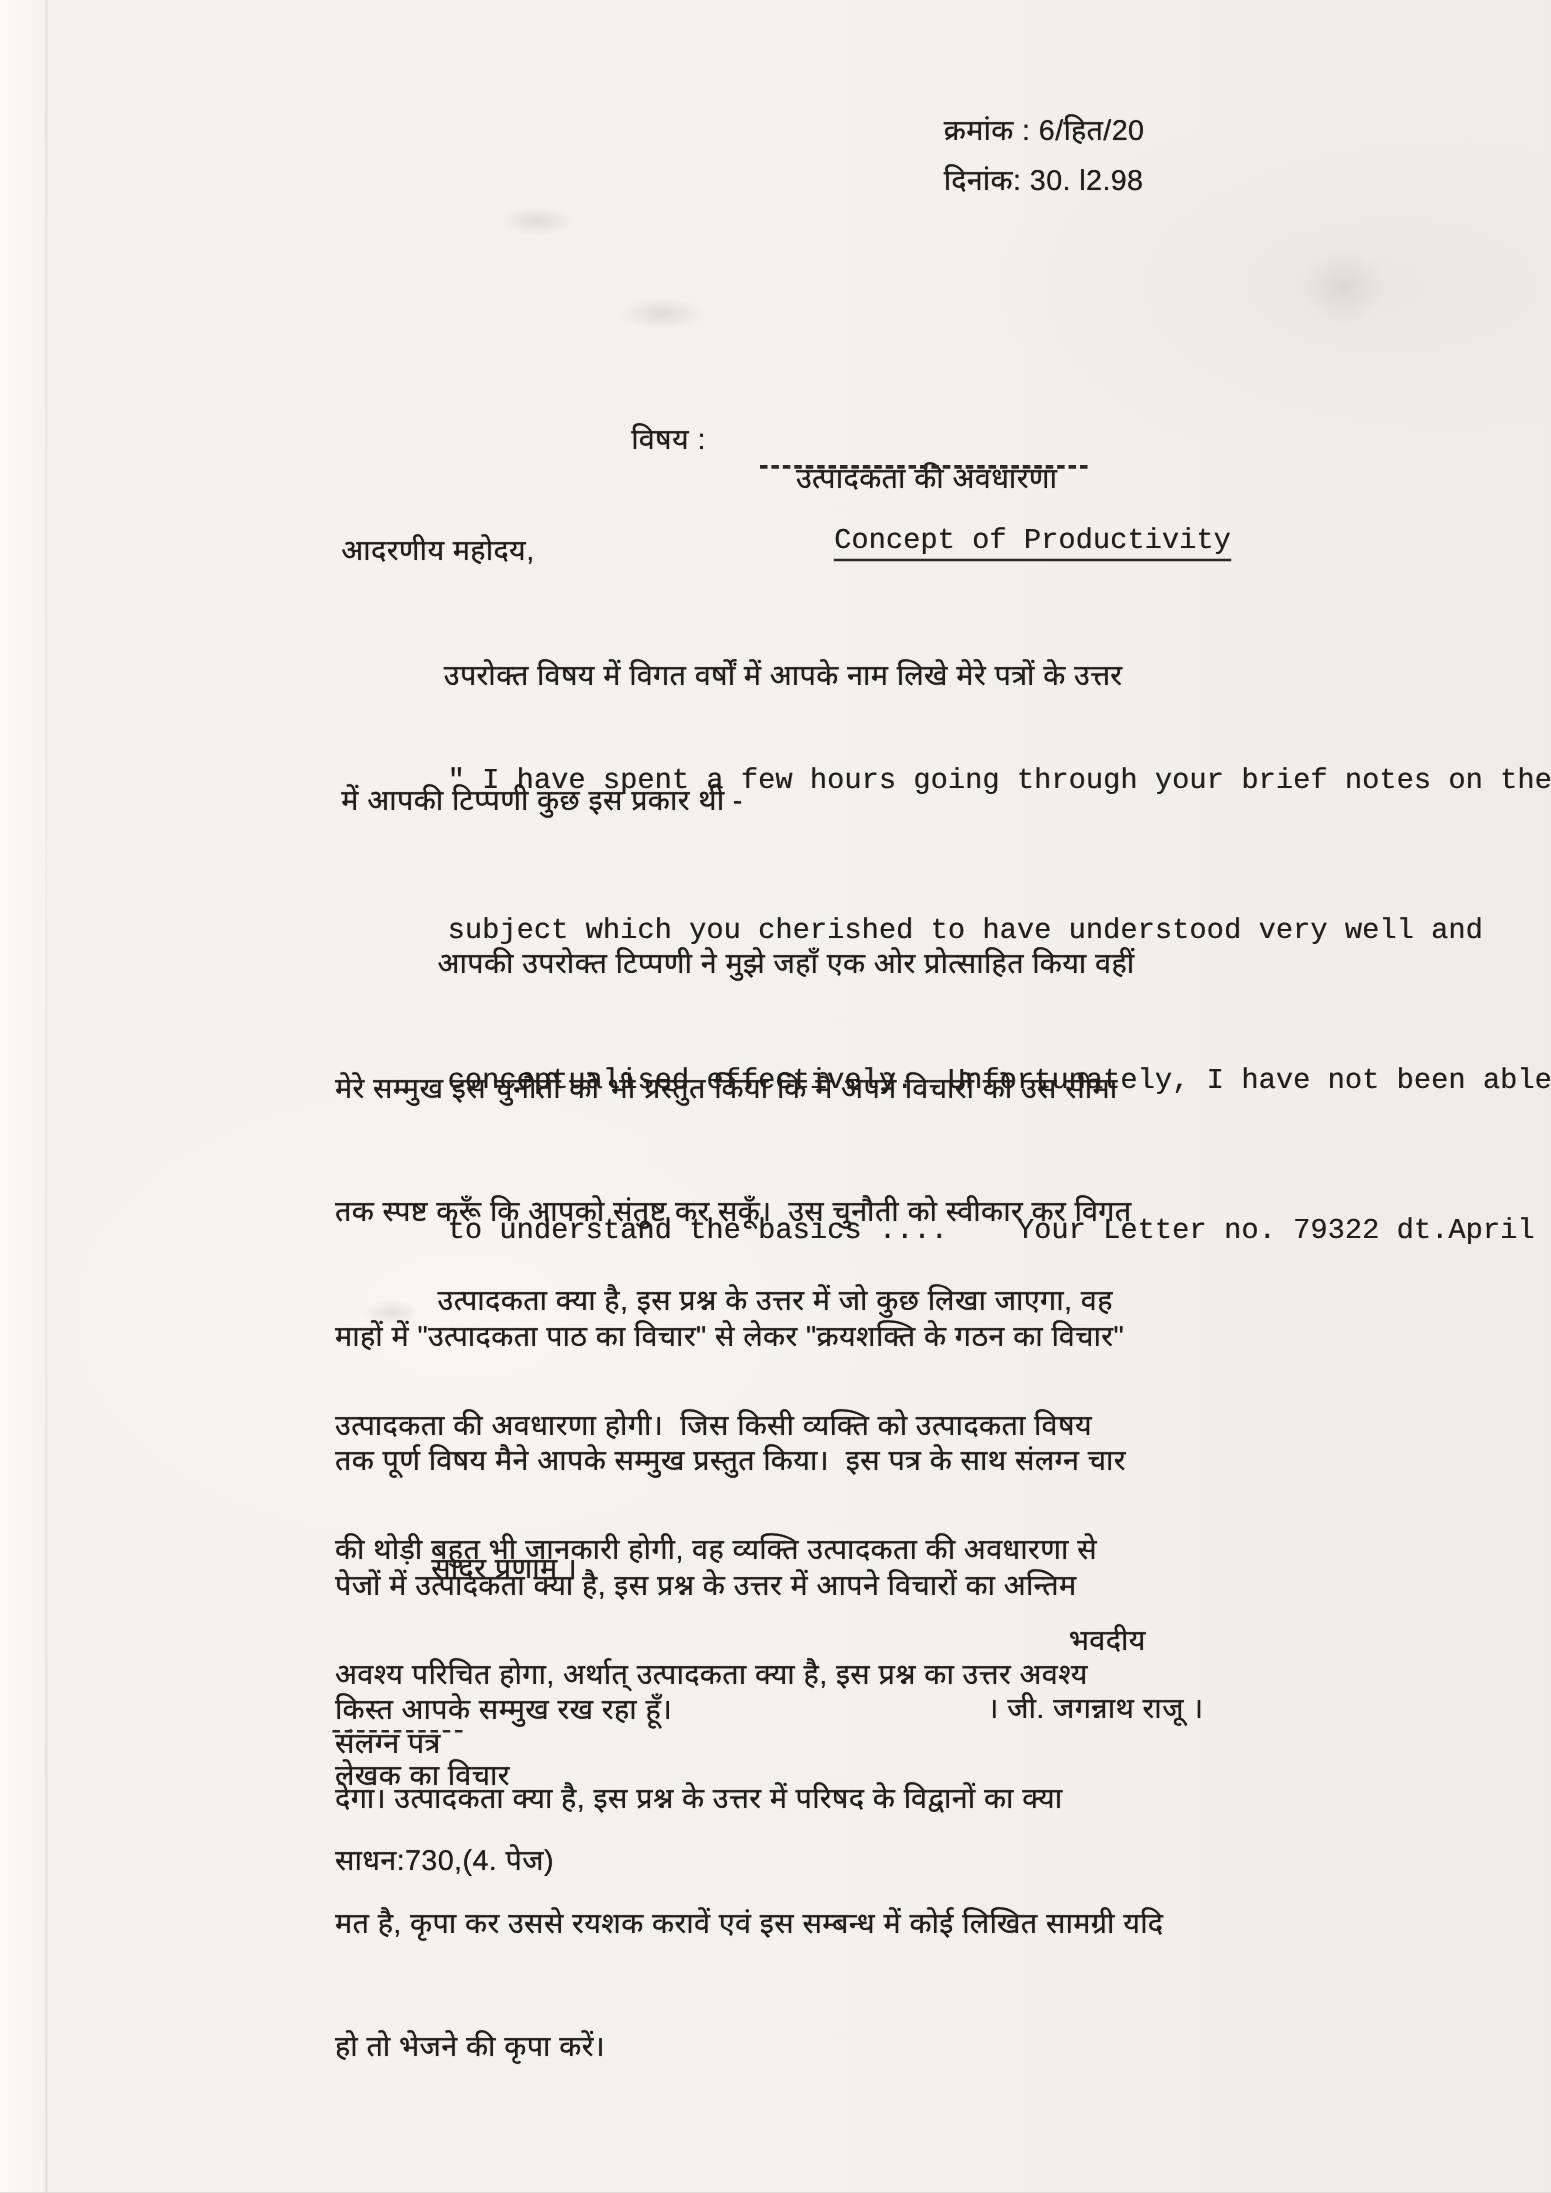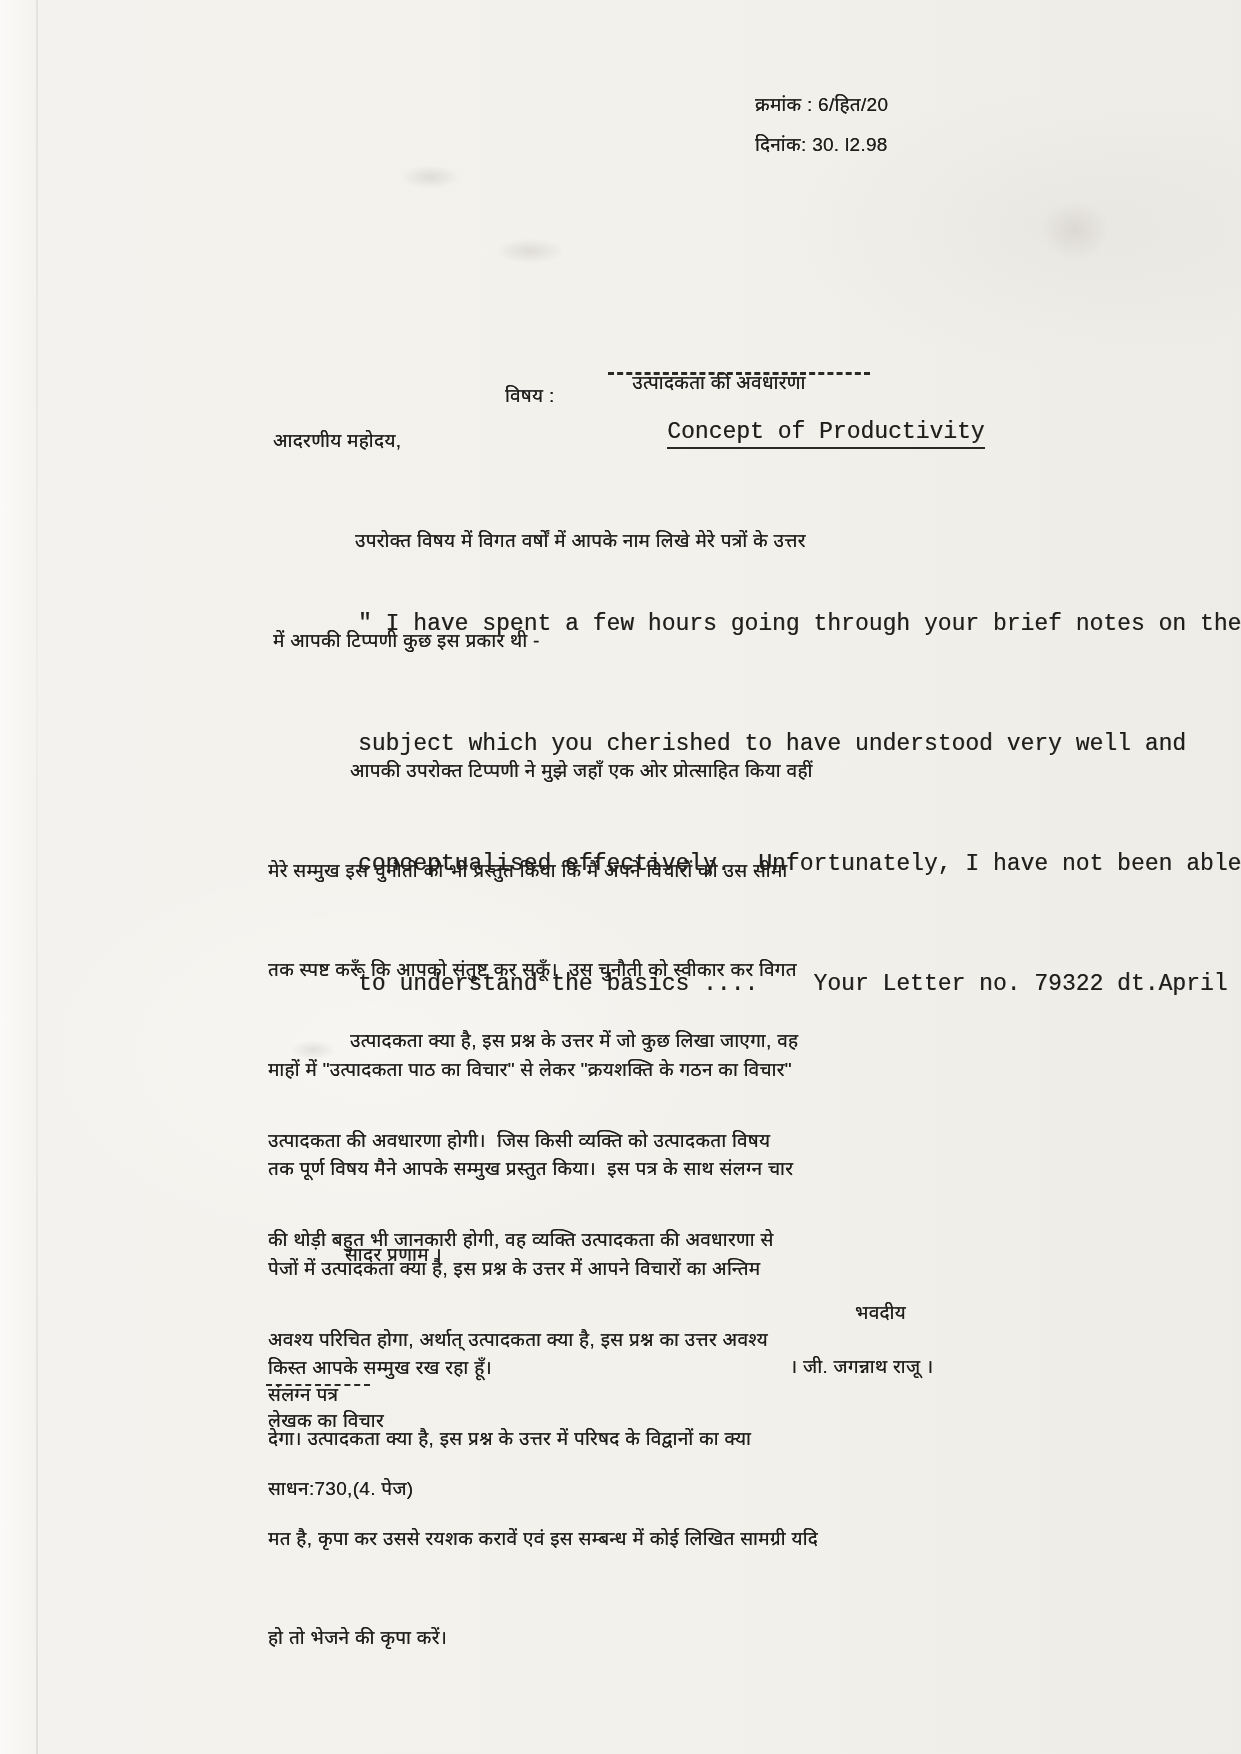--- a/index.html
+++ b/index.html
@@ -22,21 +22,21 @@
     pointer-events:none;
   }
   
   .page::after{
     content:"";position:absolute;left:1040px;top:200px;width:70px;height:60px;
     background:radial-gradient(ellipse,rgba(110,105,95,0.12),transparent 70%);
     pointer-events:none;
   }
   .abs{position:absolute;white-space:pre;}
   .hi{
-    font-size:19px;line-height:33px;
+    font-size:23px;line-height:33px;
     letter-spacing:0.3px;
     text-shadow:0 0 0.6px rgba(25,25,25,0.85);
   }
   .mono{
     font-family:"Liberation Mono","DejaVu Sans Mono",monospace;
     font-size:23px;line-height:40px;
     text-shadow:0.4px 0.3px 0 rgba(25,25,25,0.55);
   }
   .recipient div{height:37px;}
   .para .ln{height:33.5px;}
@@ -55,21 +55,21 @@
 </style>
 </head>
 <body>
 
 <div class="page">
 
   <div class="abs hi" style="left:755px;top:88px;">क्रमांक : 6/हित/20</div>
   <div class="abs hi" style="left:755px;top:128px;">दिनांक: 30. l2.98</div>
 
 
-  <div class="abs hi" style="left:505px;top:335px;margin-top:44px;">विषय :</div>
+  <div class="abs hi" style="left:505px;top:335px;">विषय :</div>
   <div class="abs hi" style="left:610px;top:333px;">
     <span class="subject-hi">उत्पादकता की अवधारणा</span>
   </div>
   <div class="dashline" style="left:608px;top:372px;width:262px;"></div>
   <div class="abs mono" style="left:612px;top:372px;">
     <span class="underline">Concept of Productivity</span>
   </div>
 
   <div class="abs hi" style="left:273px;top:424px;">आदरणीय महोदय,</div>
 

